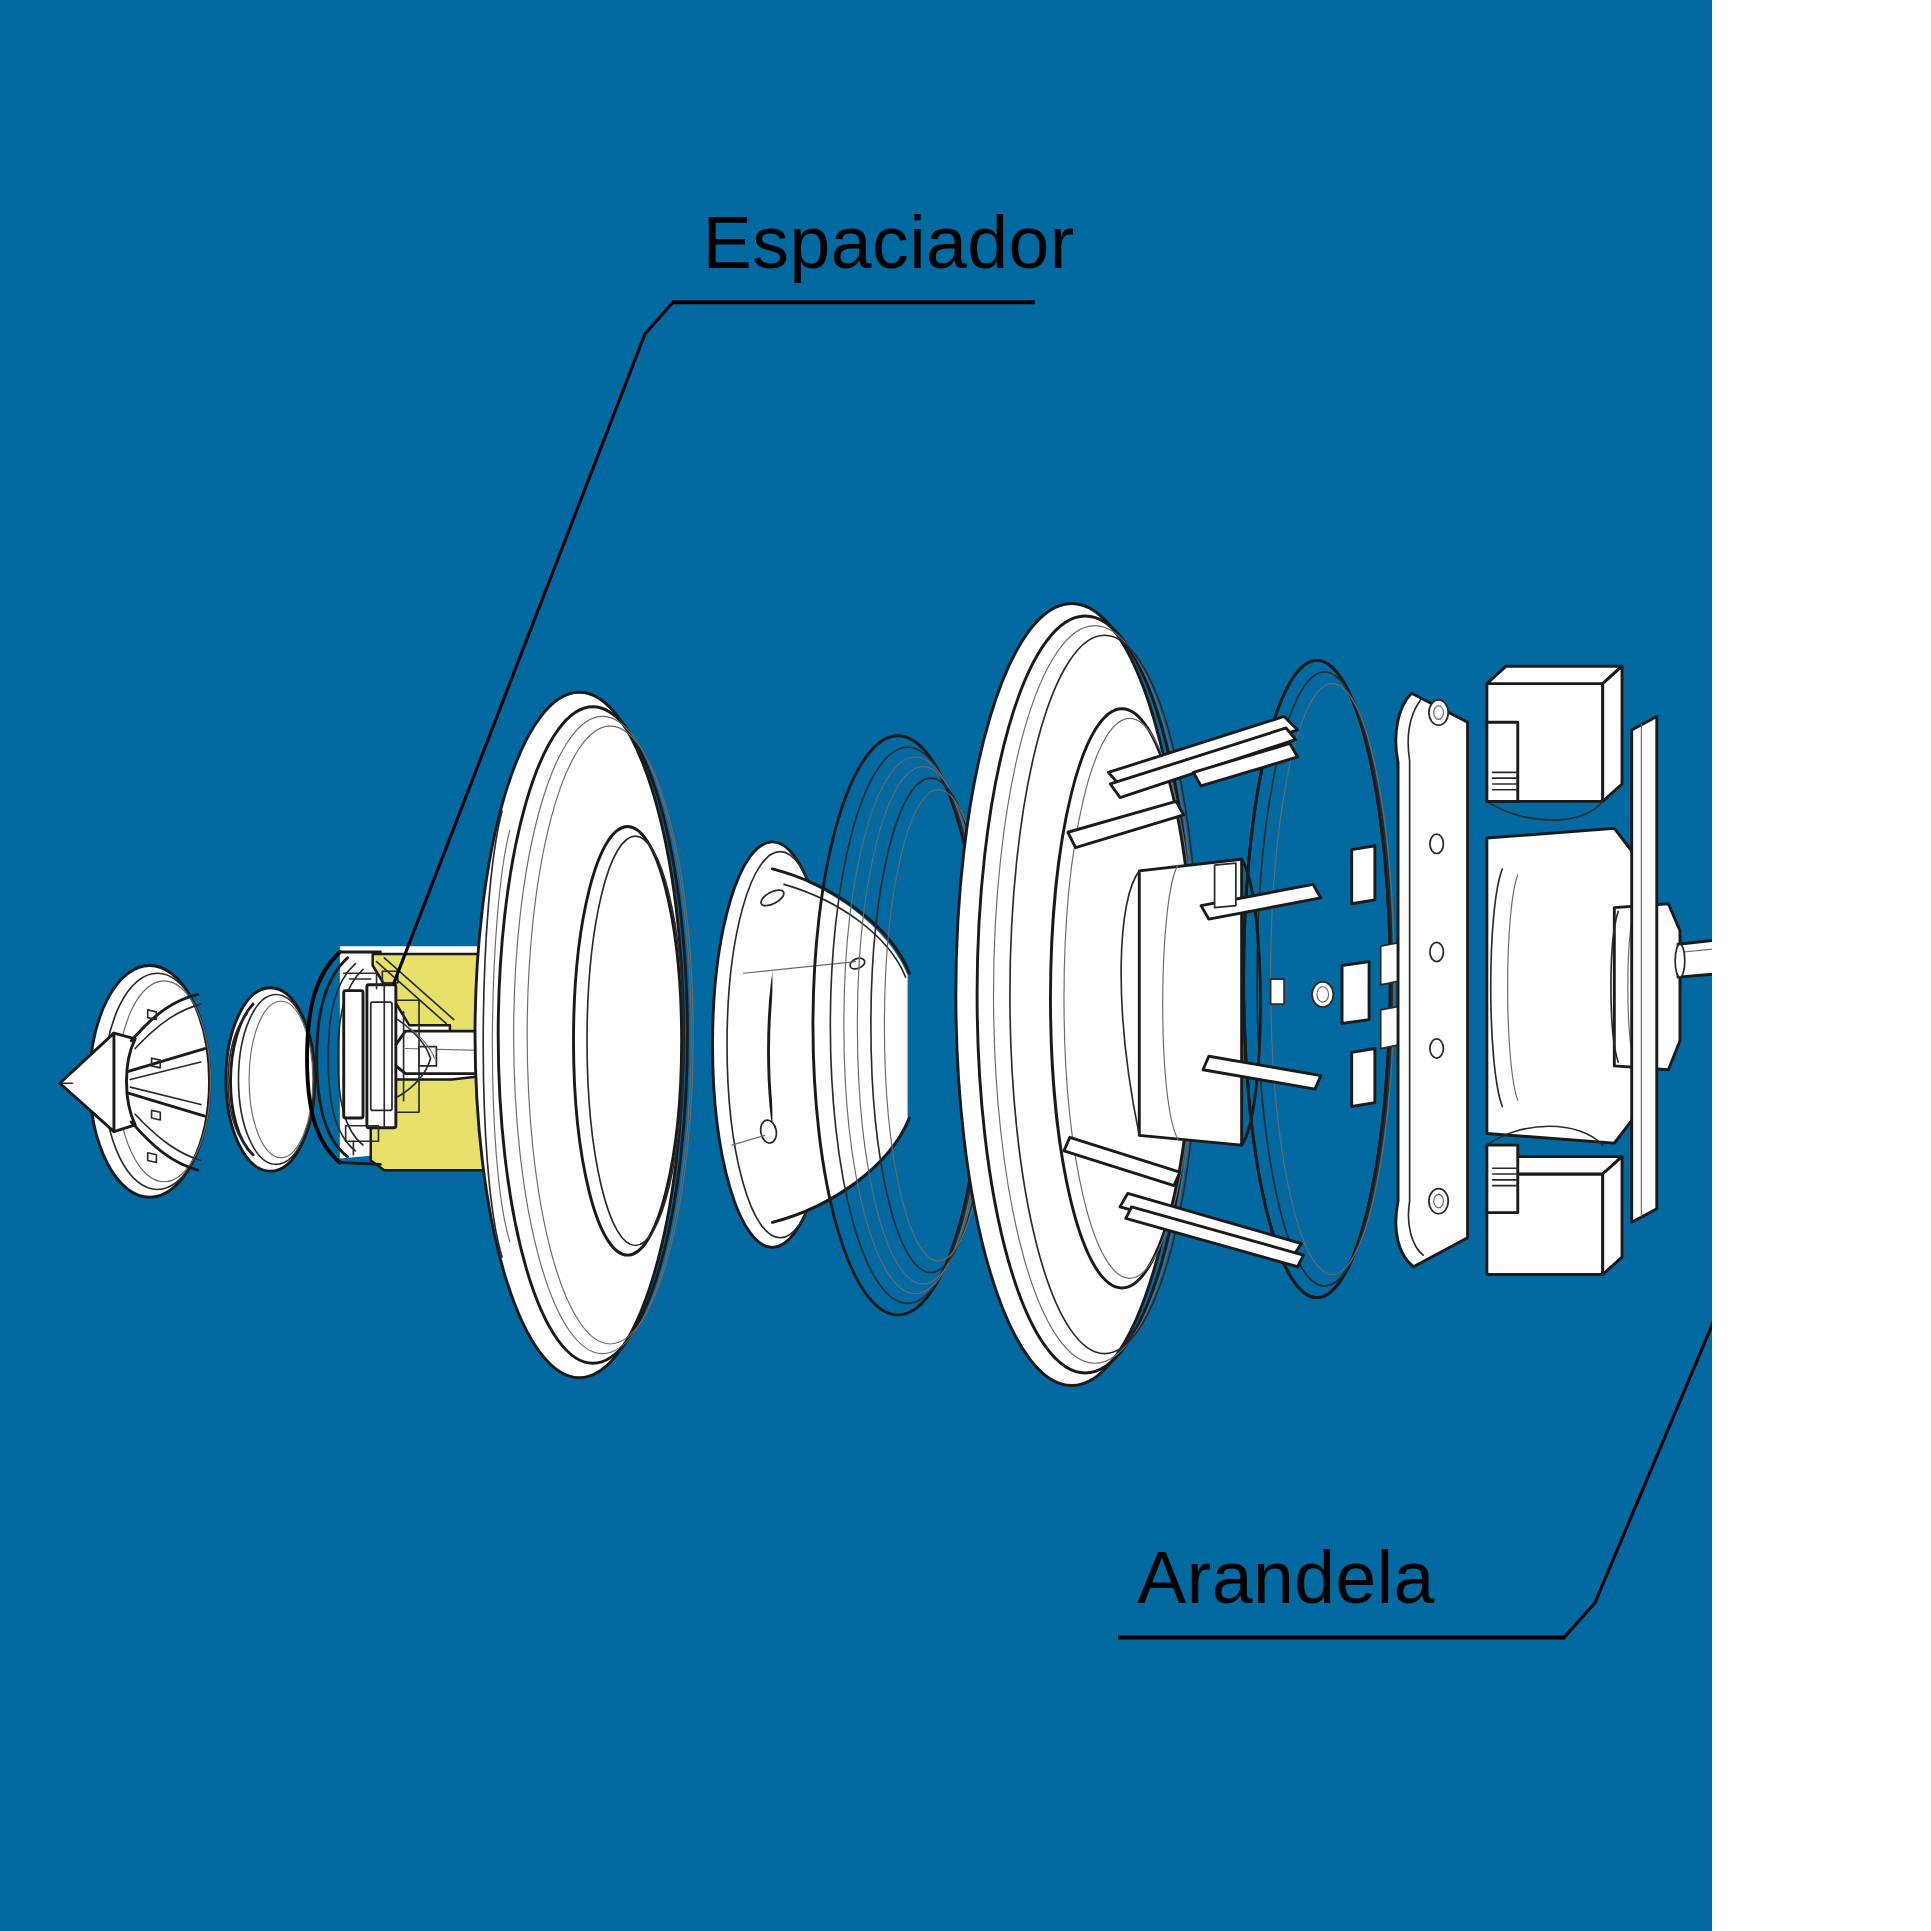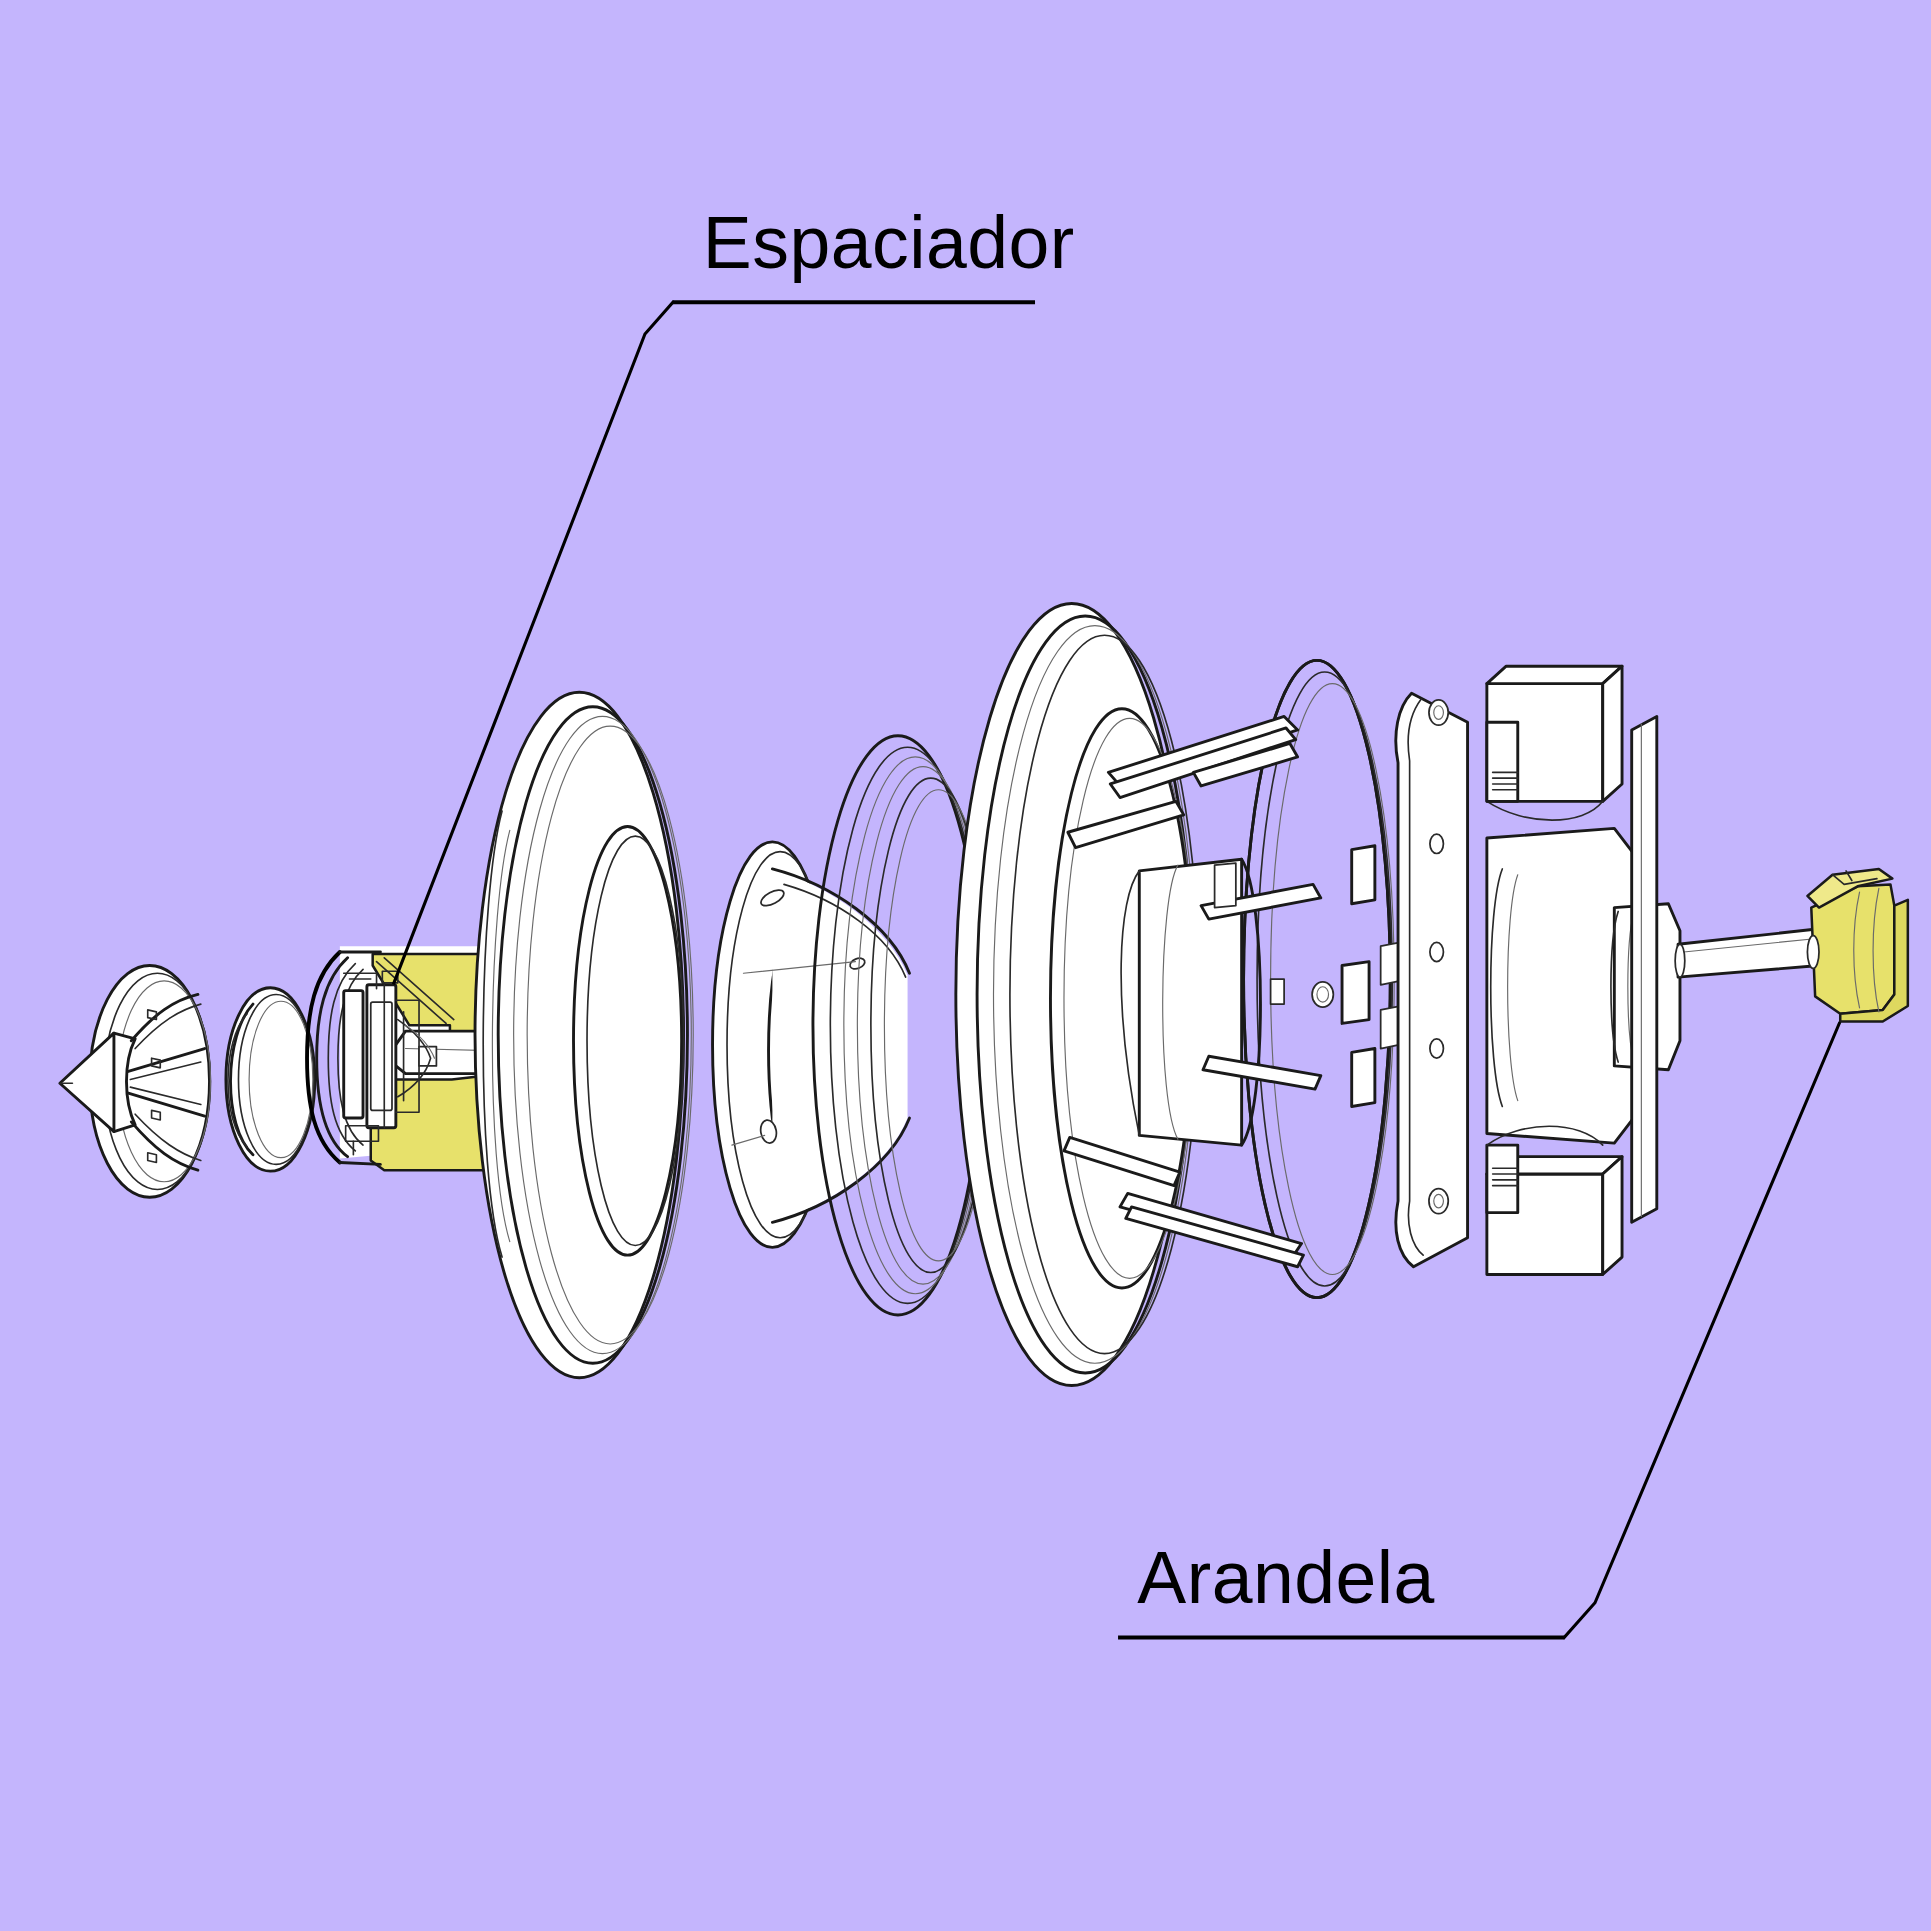--- a/index.html
+++ b/index.html
@@ -5,23 +5,23 @@
 <style>
   * { box-sizing: border-box; }
   html, body {
     margin: 0;
     padding: 0;
     background: #ffffff;
     font-family: "Liberation Sans", sans-serif;
   }
   #page {
     position: relative;
-    width: 1931px;
+    width: 1712px;
     height: 1931px;
-    background: #c4b5fd;
+    background: #0369a1;
     overflow: hidden;
     text-align: center;
   }
   #diagram-svg {
     position: absolute;
     left: 0;
     top: 0;
     width: 1931px;
     height: 1931px;
     display: block;

